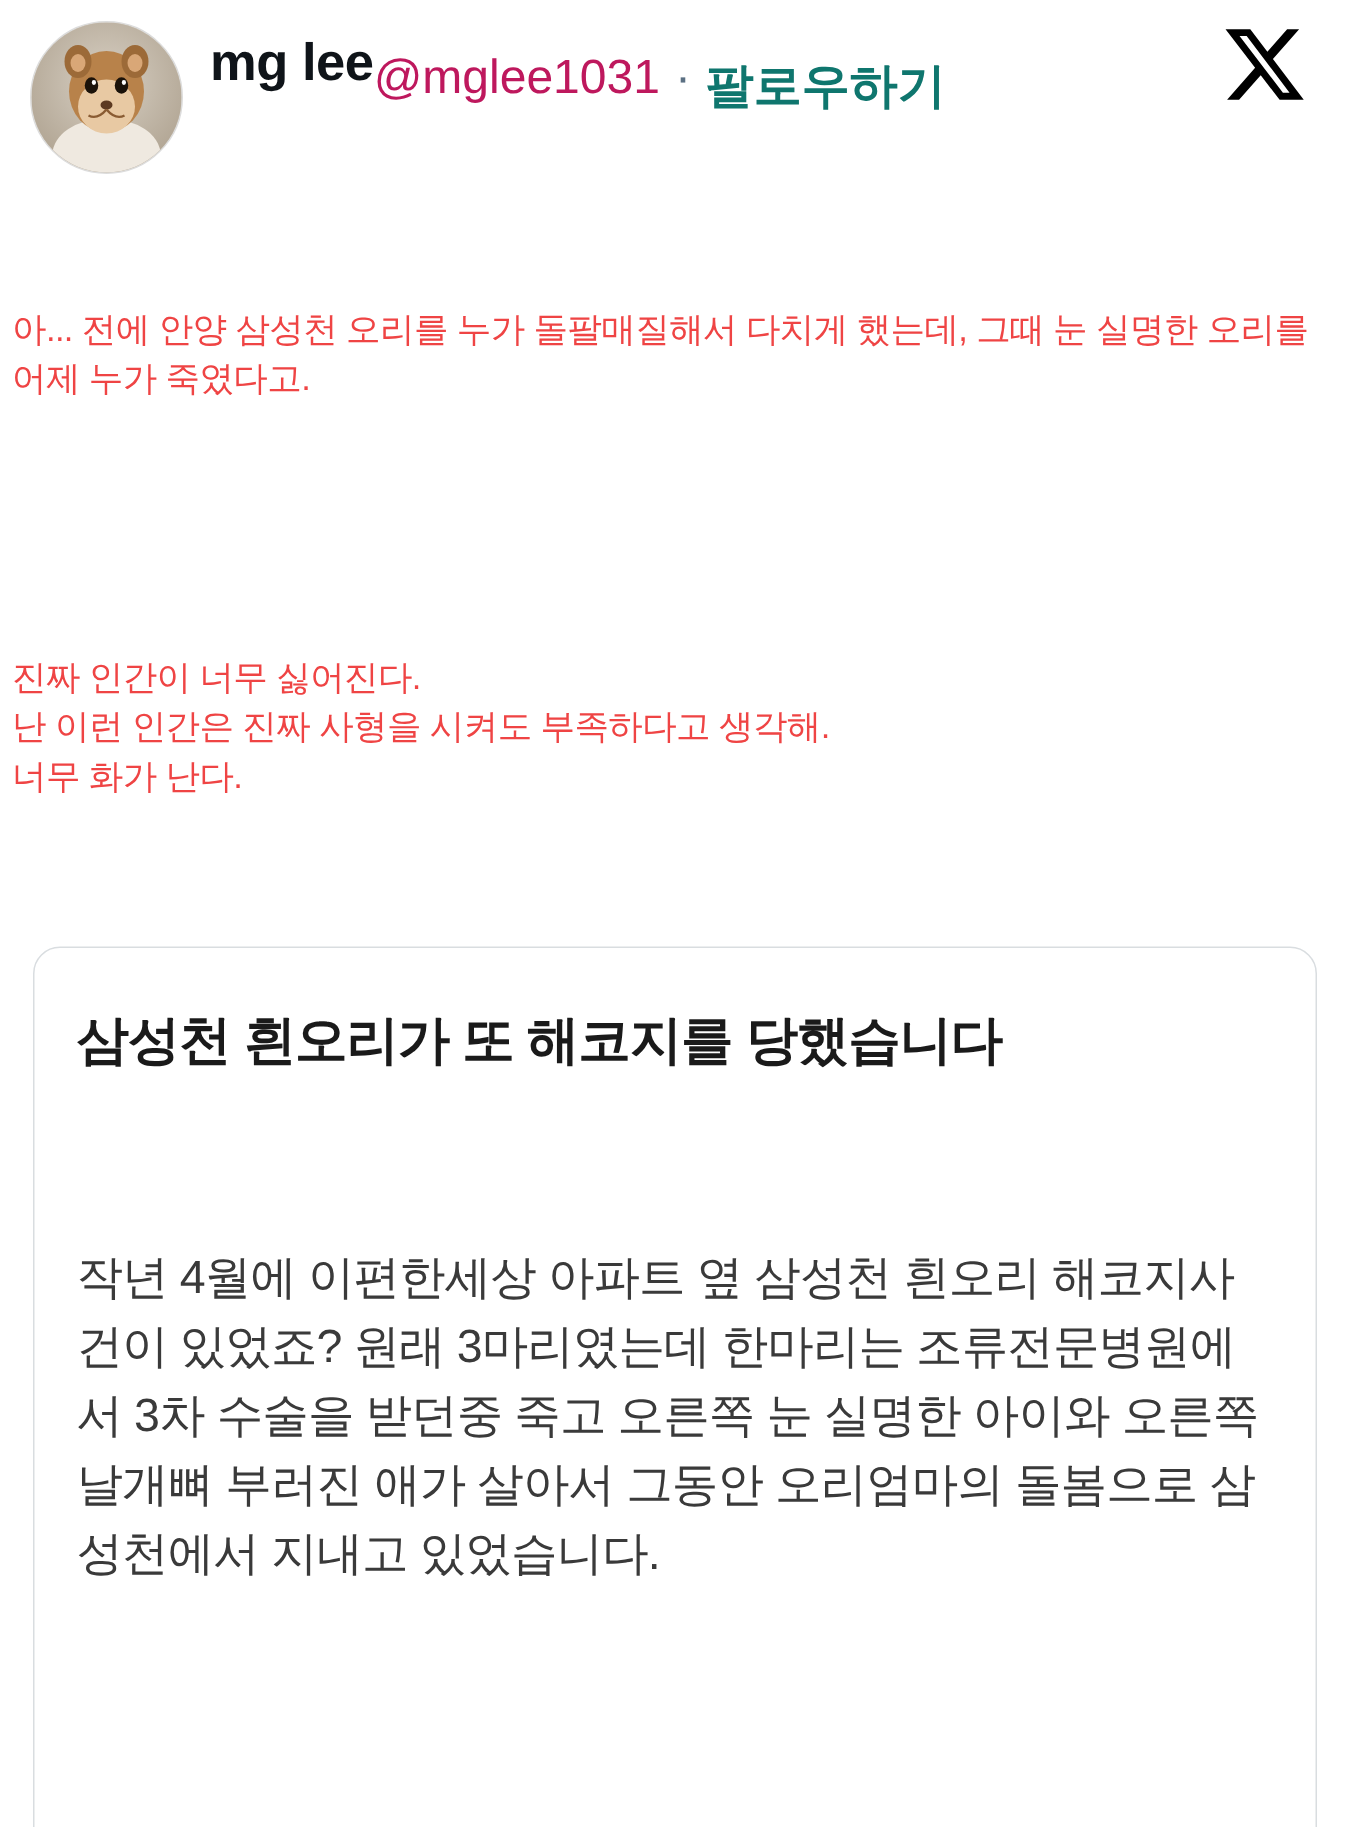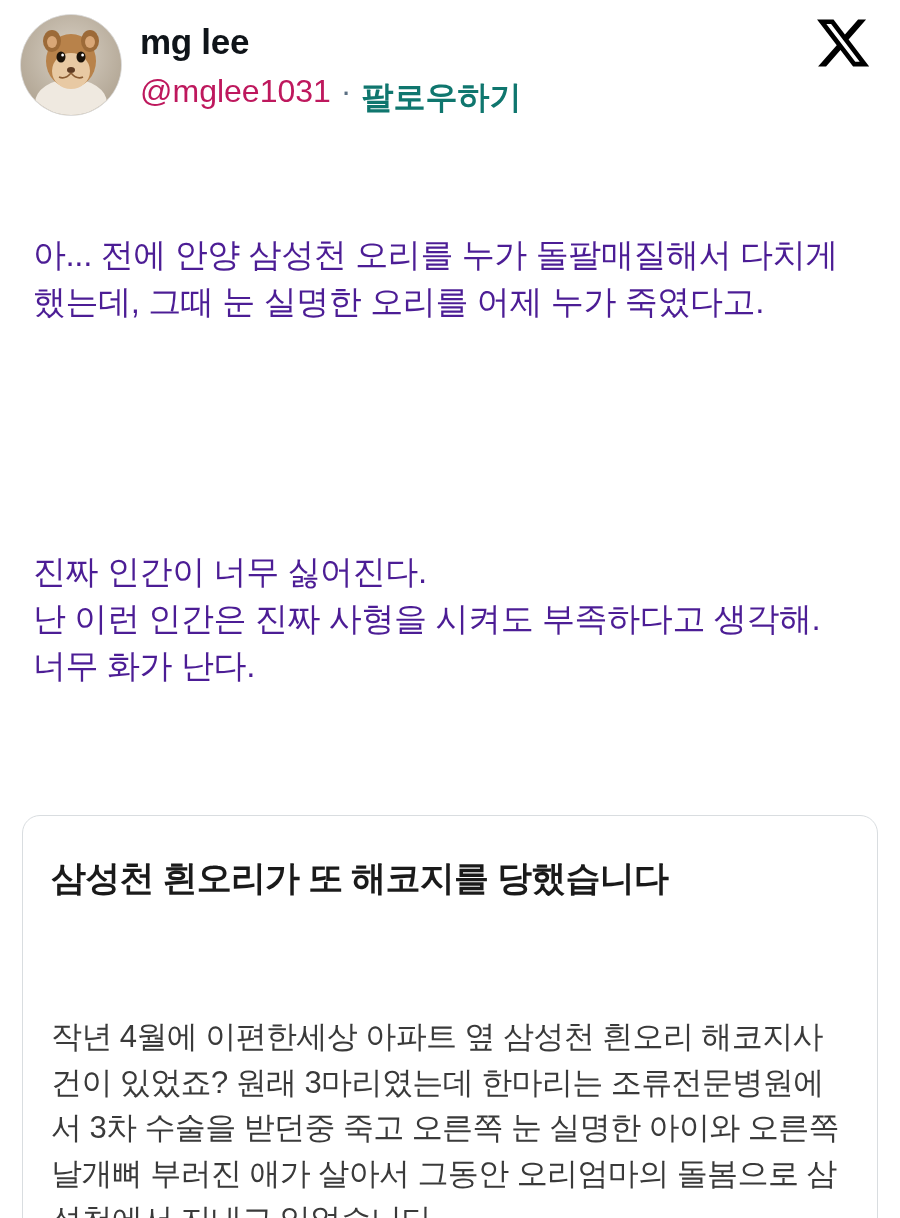--- a/index.html
+++ b/index.html
@@ -43,21 +43,21 @@
     flex: 0 0 auto;
     position: relative;
     background: #cfc6b8;
     border: 1px solid #dcdcdc;
   }
   .avatar svg { display: block; width: 100%; height: 100%; }
 
   .name-block {
     margin-left: 18px;
     display: flex;
-    flex-direction: column;
+    flex-direction: row;
     justify-content: center;
     padding-top: 8px;
   }
   .display-name {
     font-size: 35px;
     font-weight: bold;
     line-height: 1.15;
     color: #0f1419;
     letter-spacing: -0.3px;
   }
@@ -84,24 +84,24 @@
     position: absolute;
     right: 28px;
     top: 14px;
     width: 58px;
     height: 58px;
   }
   .x-logo svg { display: block; width: 100%; height: 100%; }
 
   
   .tweet-body {
-    padding: 20px 22px 0 33px;
-    font-size: 33px;
+    padding: 20px 22px 0 8px;
+    font-size: 23px;
     line-height: 1.42;
-    color: #4c1d95;
+    color: #ef4444;
     letter-spacing: -0.4px;
     white-space: pre-wrap;
     word-break: break-all;
   }
   .tweet-body p { margin: 0; }
   .tweet-body .spacer { height: 36px; }
 
   
   .quote-card {
     margin: 32px 22px 0 22px;

